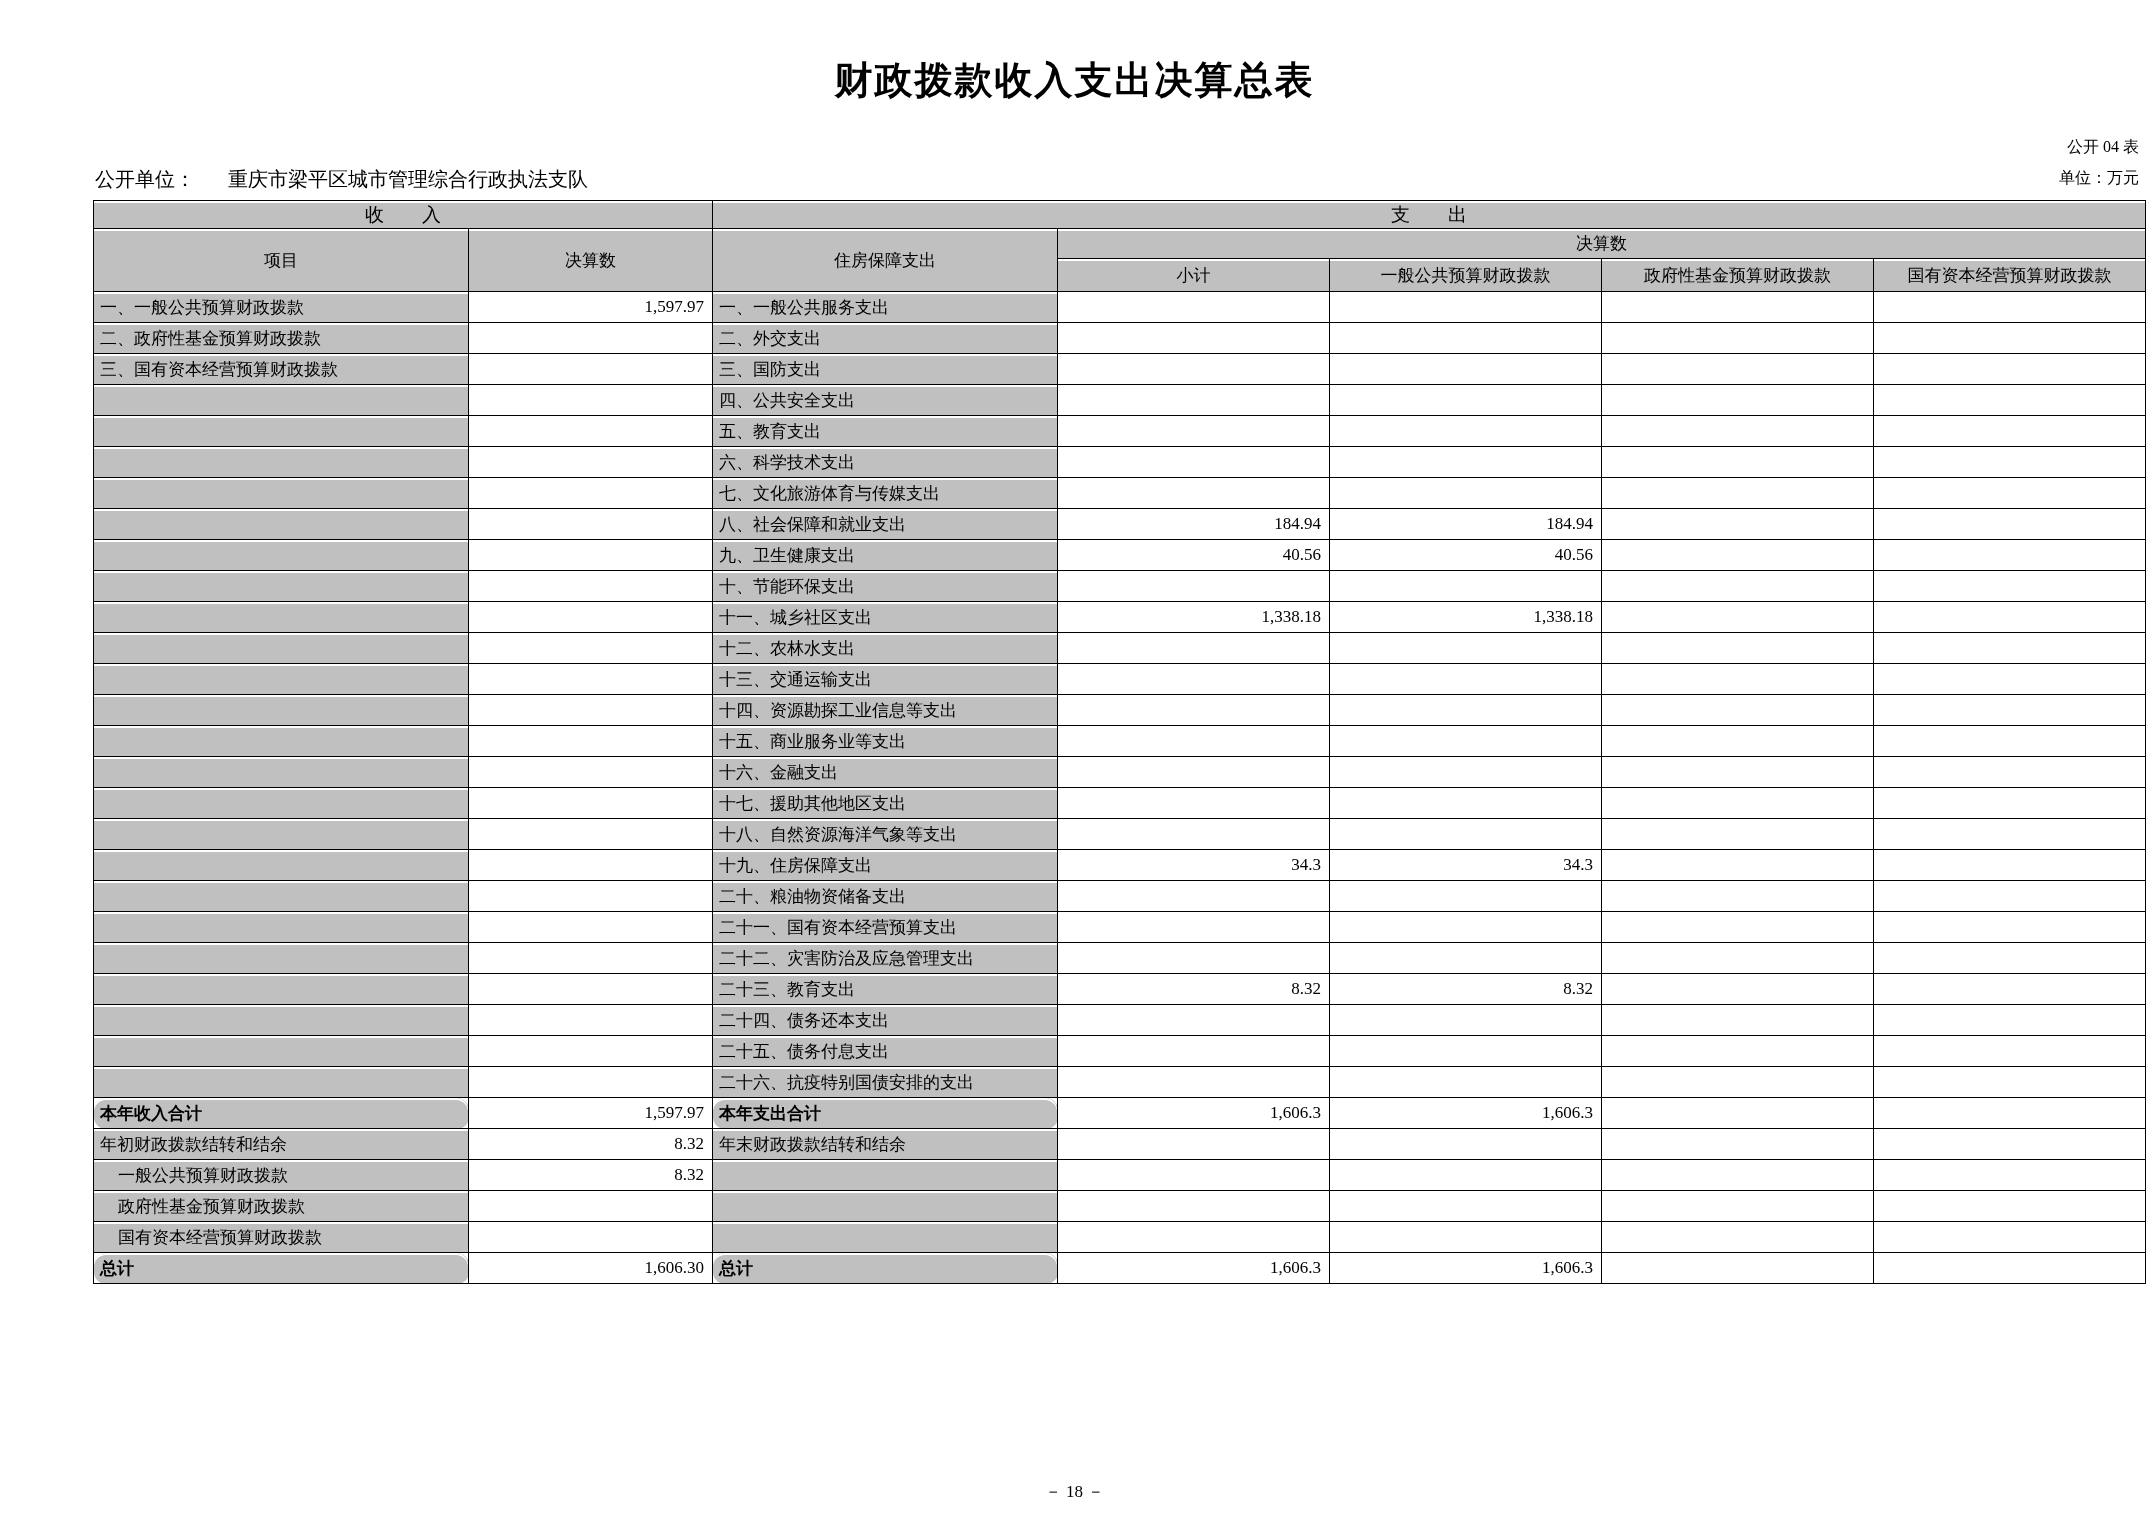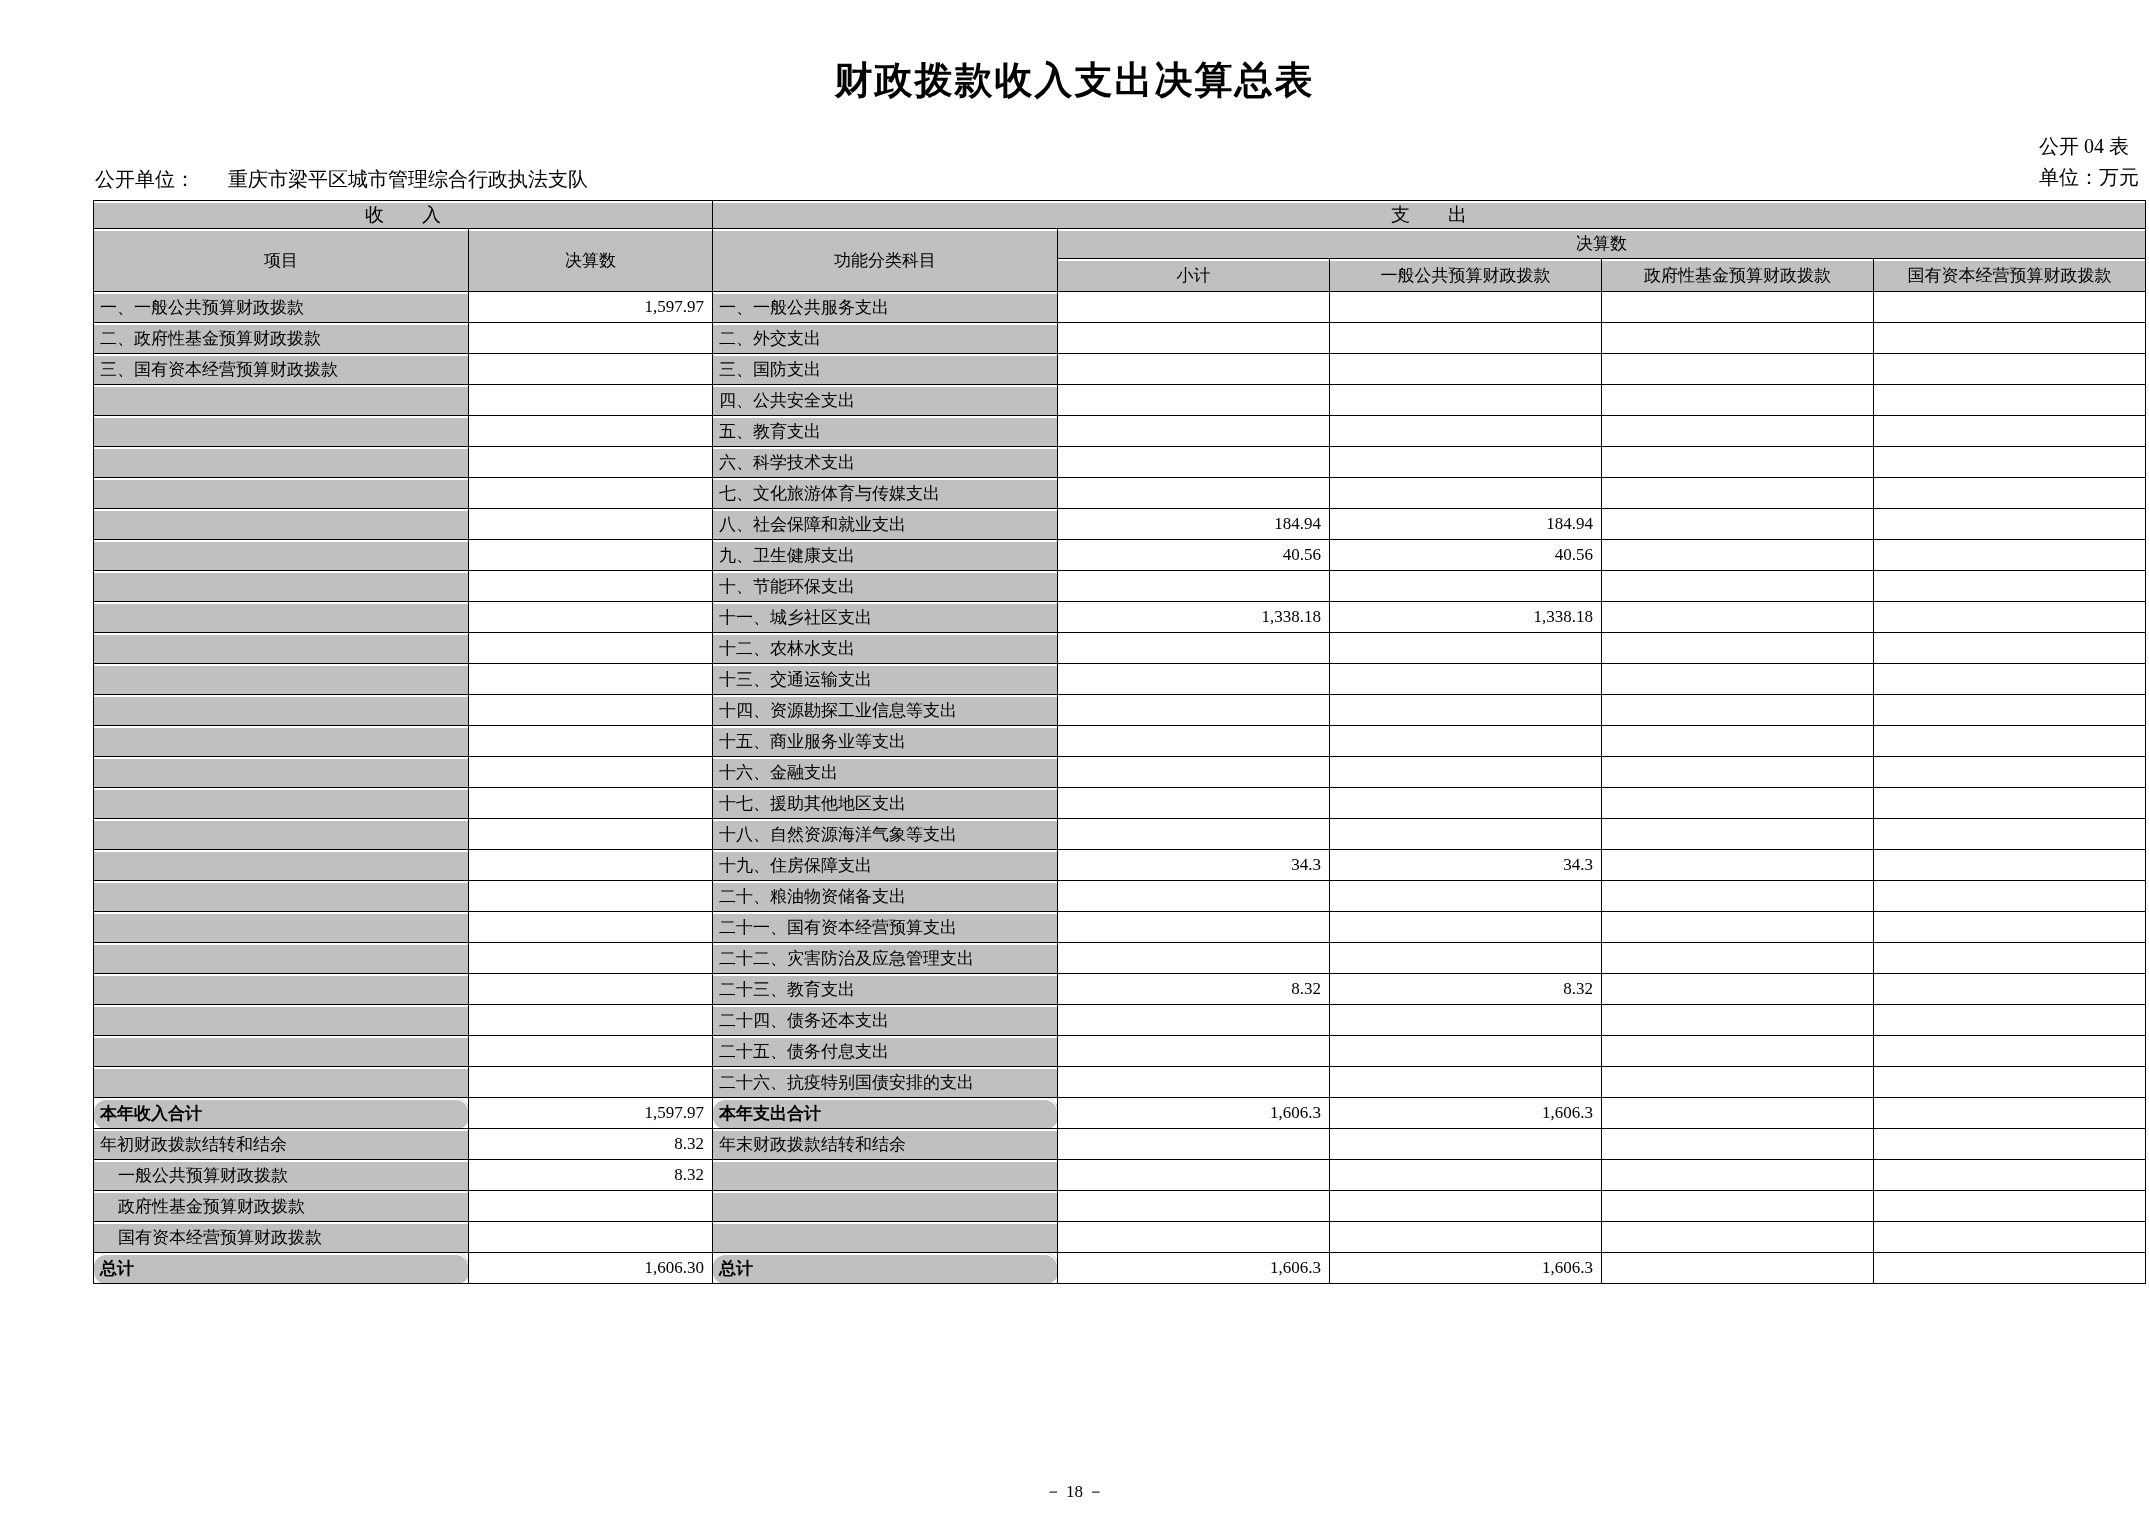--- a/index.html
+++ b/index.html
@@ -20,22 +20,22 @@
     width: 100%;
     text-align: center;
     font-size: 38px;
     font-weight: bold;
     letter-spacing: 2px;
   }
   .meta-right {
     position: absolute;
     top: 131px;
     right: 10px;
-    text-align: left;
-    font-size: 20px;
+    text-align: right;
+    font-size: 16px;
     line-height: 31px;
   }
   .publisher-line {
     position: absolute;
     top: 166px;
     left: 95px;
     font-size: 20px;
     white-space: nowrap;
   }
   .publisher-line .pub-name { margin-left: 33px; }
@@ -115,21 +115,21 @@
       <col style="width:272px">
     </colgroup>
     <thead>
       <tr class="section-row">
         <th class="hdr gray" colspan="2">收　　入</th>
         <th class="hdr gray" colspan="5">支　　出</th>
       </tr>
       <tr class="colhead-row-1">
         <th class="hdr gray" rowspan="2">项目</th>
         <th class="hdr gray" rowspan="2">决算数</th>
-        <th class="hdr gray" rowspan="2">功能分类科目</th>
+        <th class="hdr gray" rowspan="2">住房保障支出</th>
         <th class="hdr gray" colspan="4">决算数</th>
       </tr>
       <tr class="colhead-row-2">
         <th class="hdr gray">小计</th>
         <th class="hdr gray">一般公共预算财政拨款</th>
         <th class="hdr gray">政府性基金预算财政拨款</th>
         <th class="hdr gray">国有资本经营预算财政拨款</th>
       </tr>
     </thead>
     <tbody id="tbody">

